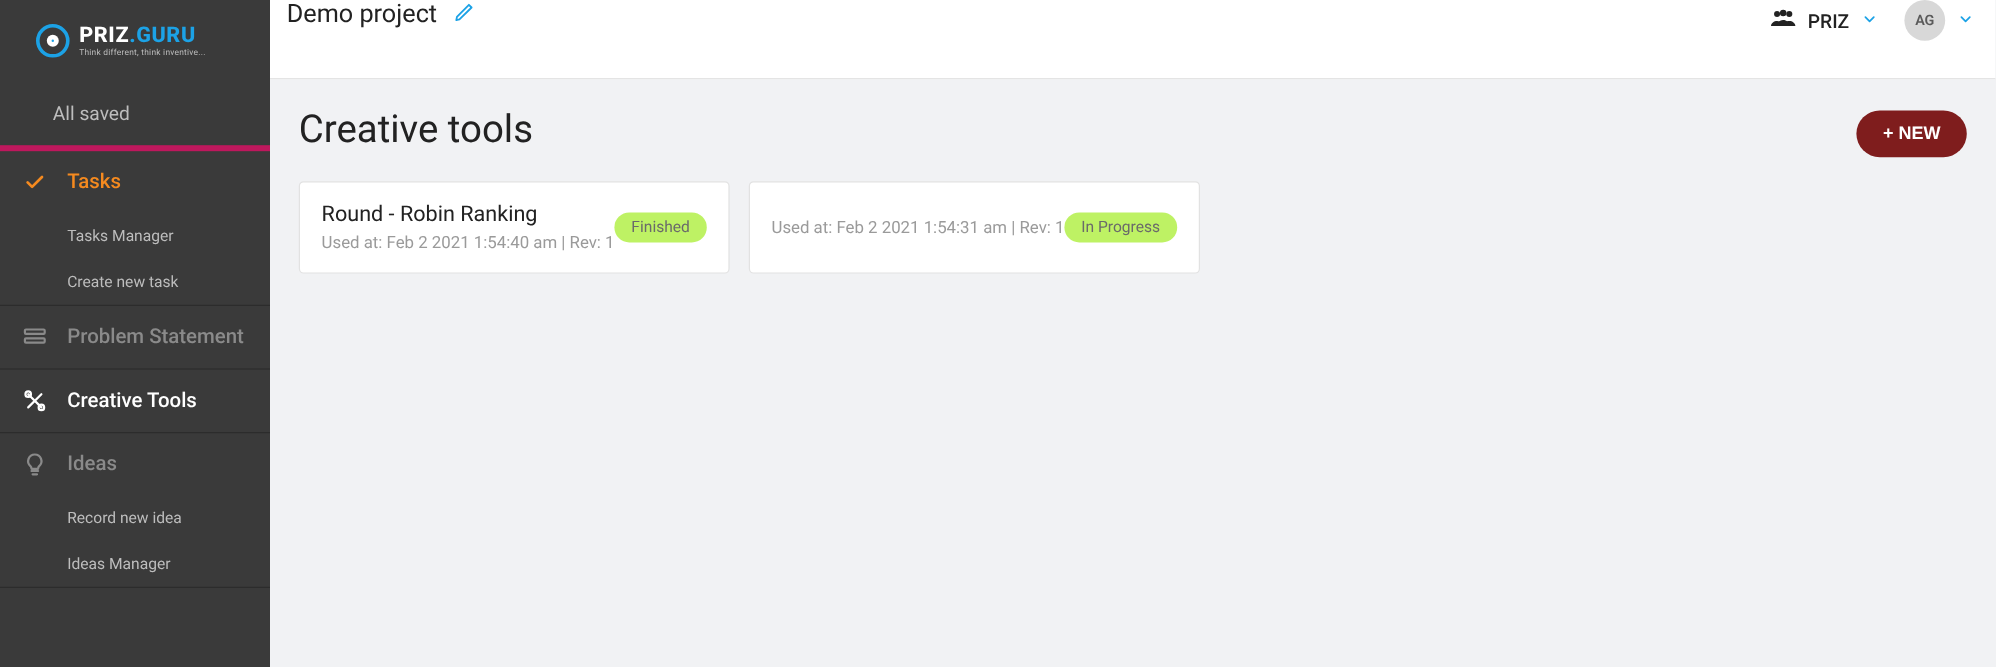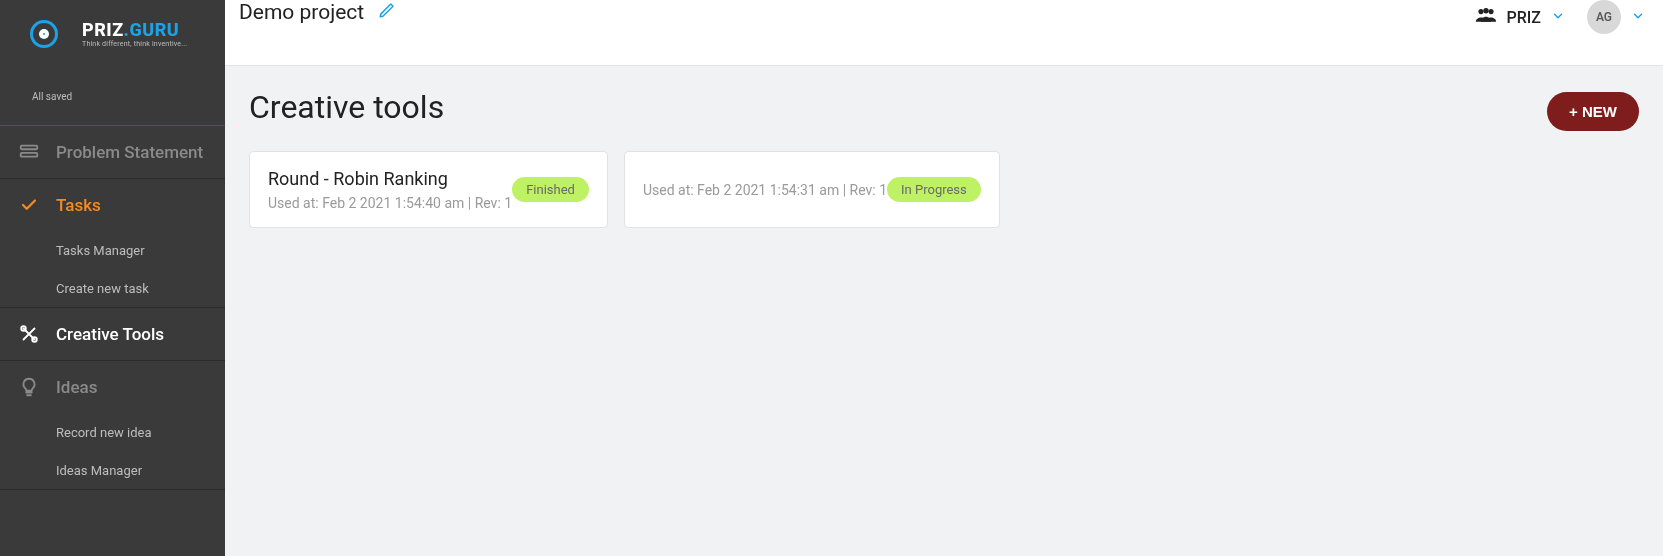--- a/index.html
+++ b/index.html
@@ -23,24 +23,24 @@
     .logo-wrap {
       height: 68px;
       display: flex;
       align-items: center;
       padding-left: 30px;
     }
     .status-row {
       height: 58px;
       display: flex;
       align-items: center;
-      padding-left: 32px;
-      font-size: 10px;
+      padding-left: 44px;
+      font-size: 16px;
       color: #bdbdbd;
-      border-bottom: 1px solid #be185d;
+      border-bottom: 5px solid #be185d;
     }
     .side-section {
       border-bottom: 1px solid #2c2c2c;
     }
     .side-main {
       display: flex;
       align-items: center;
       height: 52px;
       padding-left: 18px;
       gap: 16px;
@@ -131,62 +131,62 @@
     }
     
     .logo-target { width:28px; height:28px; border:3px solid #1ca2e6; border-radius:50%; position:relative; flex-shrink:0; }
     .logo-target::after { content:""; position:absolute; inset:6px; border-radius:50%; background:#fff; }
     .logo-target::before { content:""; position:absolute; inset:10px; border-radius:50%; background:#1ca2e6; z-index:1; }
     .logo-text-wrap { display:flex; flex-direction:column; margin-left:8px; line-height:1; }
     .logo-main { font-size:18px; font-weight:800; letter-spacing:0.5px; }
     .logo-p1 { color:#fff; }
     .logo-p2 { color:#1ca2e6; }
     .logo-tag { font-size:7px; color:#bdbdbd; letter-spacing:0.2px; margin-top:2px; }
-    .logo-wrap { position:relative;gap:16px; }
+    .logo-wrap { position:relative; }
   </style>
 </head>
 <body>
 
 <aside class="sidebar">
   <div class="logo-wrap">
     <div class="logo-target"></div>
 
     <div class="logo-text-wrap">
       <div class="logo-main">
         <span class="logo-p1">PRIZ</span><span class="logo-p2">.GURU</span>
       </div>
       <div class="logo-tag">Think different, think inventive...</div>
     </div>
   </div>
 
   <div class="status-row">All saved</div>
 
   <div class="side-section">
+    <div class="side-main tasks-main">
+      <span class="icon">
+        <svg width="18" height="18" viewBox="0 0 24 24" fill="none">
+            <path d="M4 12l5 5L20 6" stroke="#f58a1f" stroke-width="3" stroke-linecap="round" stroke-linejoin="round"></path>
+          </svg>
+      </span>
+      <span class="label">Tasks</span>
+    </div>
+    <div class="side-sub">Tasks Manager</div>
+    <div class="side-sub">Create new task</div>
+  </div>
+
+  <div class="side-section">
     <div class="side-main muted">
       <span class="icon">
         <svg width="22" height="22" viewBox="0 0 24 24" fill="none">
             <rect x="3" y="5" width="18" height="4" rx="1" stroke="#8a8a8a" stroke-width="2"></rect>
             <rect x="3" y="13" width="18" height="4" rx="1" stroke="#8a8a8a" stroke-width="2"></rect>
           </svg>
       </span>
       <span class="label">Problem Statement</span>
     </div>
-  </div>
-
-  <div class="side-section">
-    <div class="side-main tasks-main">
-      <span class="icon">
-        <svg width="18" height="18" viewBox="0 0 24 24" fill="none">
-            <path d="M4 12l5 5L20 6" stroke="#f58a1f" stroke-width="3" stroke-linecap="round" stroke-linejoin="round"></path>
-          </svg>
-      </span>
-      <span class="label">Tasks</span>
-    </div>
-    <div class="side-sub">Tasks Manager</div>
-    <div class="side-sub">Create new task</div>
   </div>
 
   <div class="side-section">
     <div class="side-main active">
       <span class="icon">
         <svg width="22" height="22" viewBox="0 0 24 24" fill="none">
             <path d="M6 18L18 6M6 6l12 12" stroke="#1ca2e6" stroke-width="2" stroke-linecap="round"></path>
             <circle cx="6" cy="6" r="2.5" stroke="#1ca2e6" stroke-width="2"></circle>
             <circle cx="18" cy="18" r="2.5" stroke="#1ca2e6" stroke-width="2"></circle>
           </svg>

